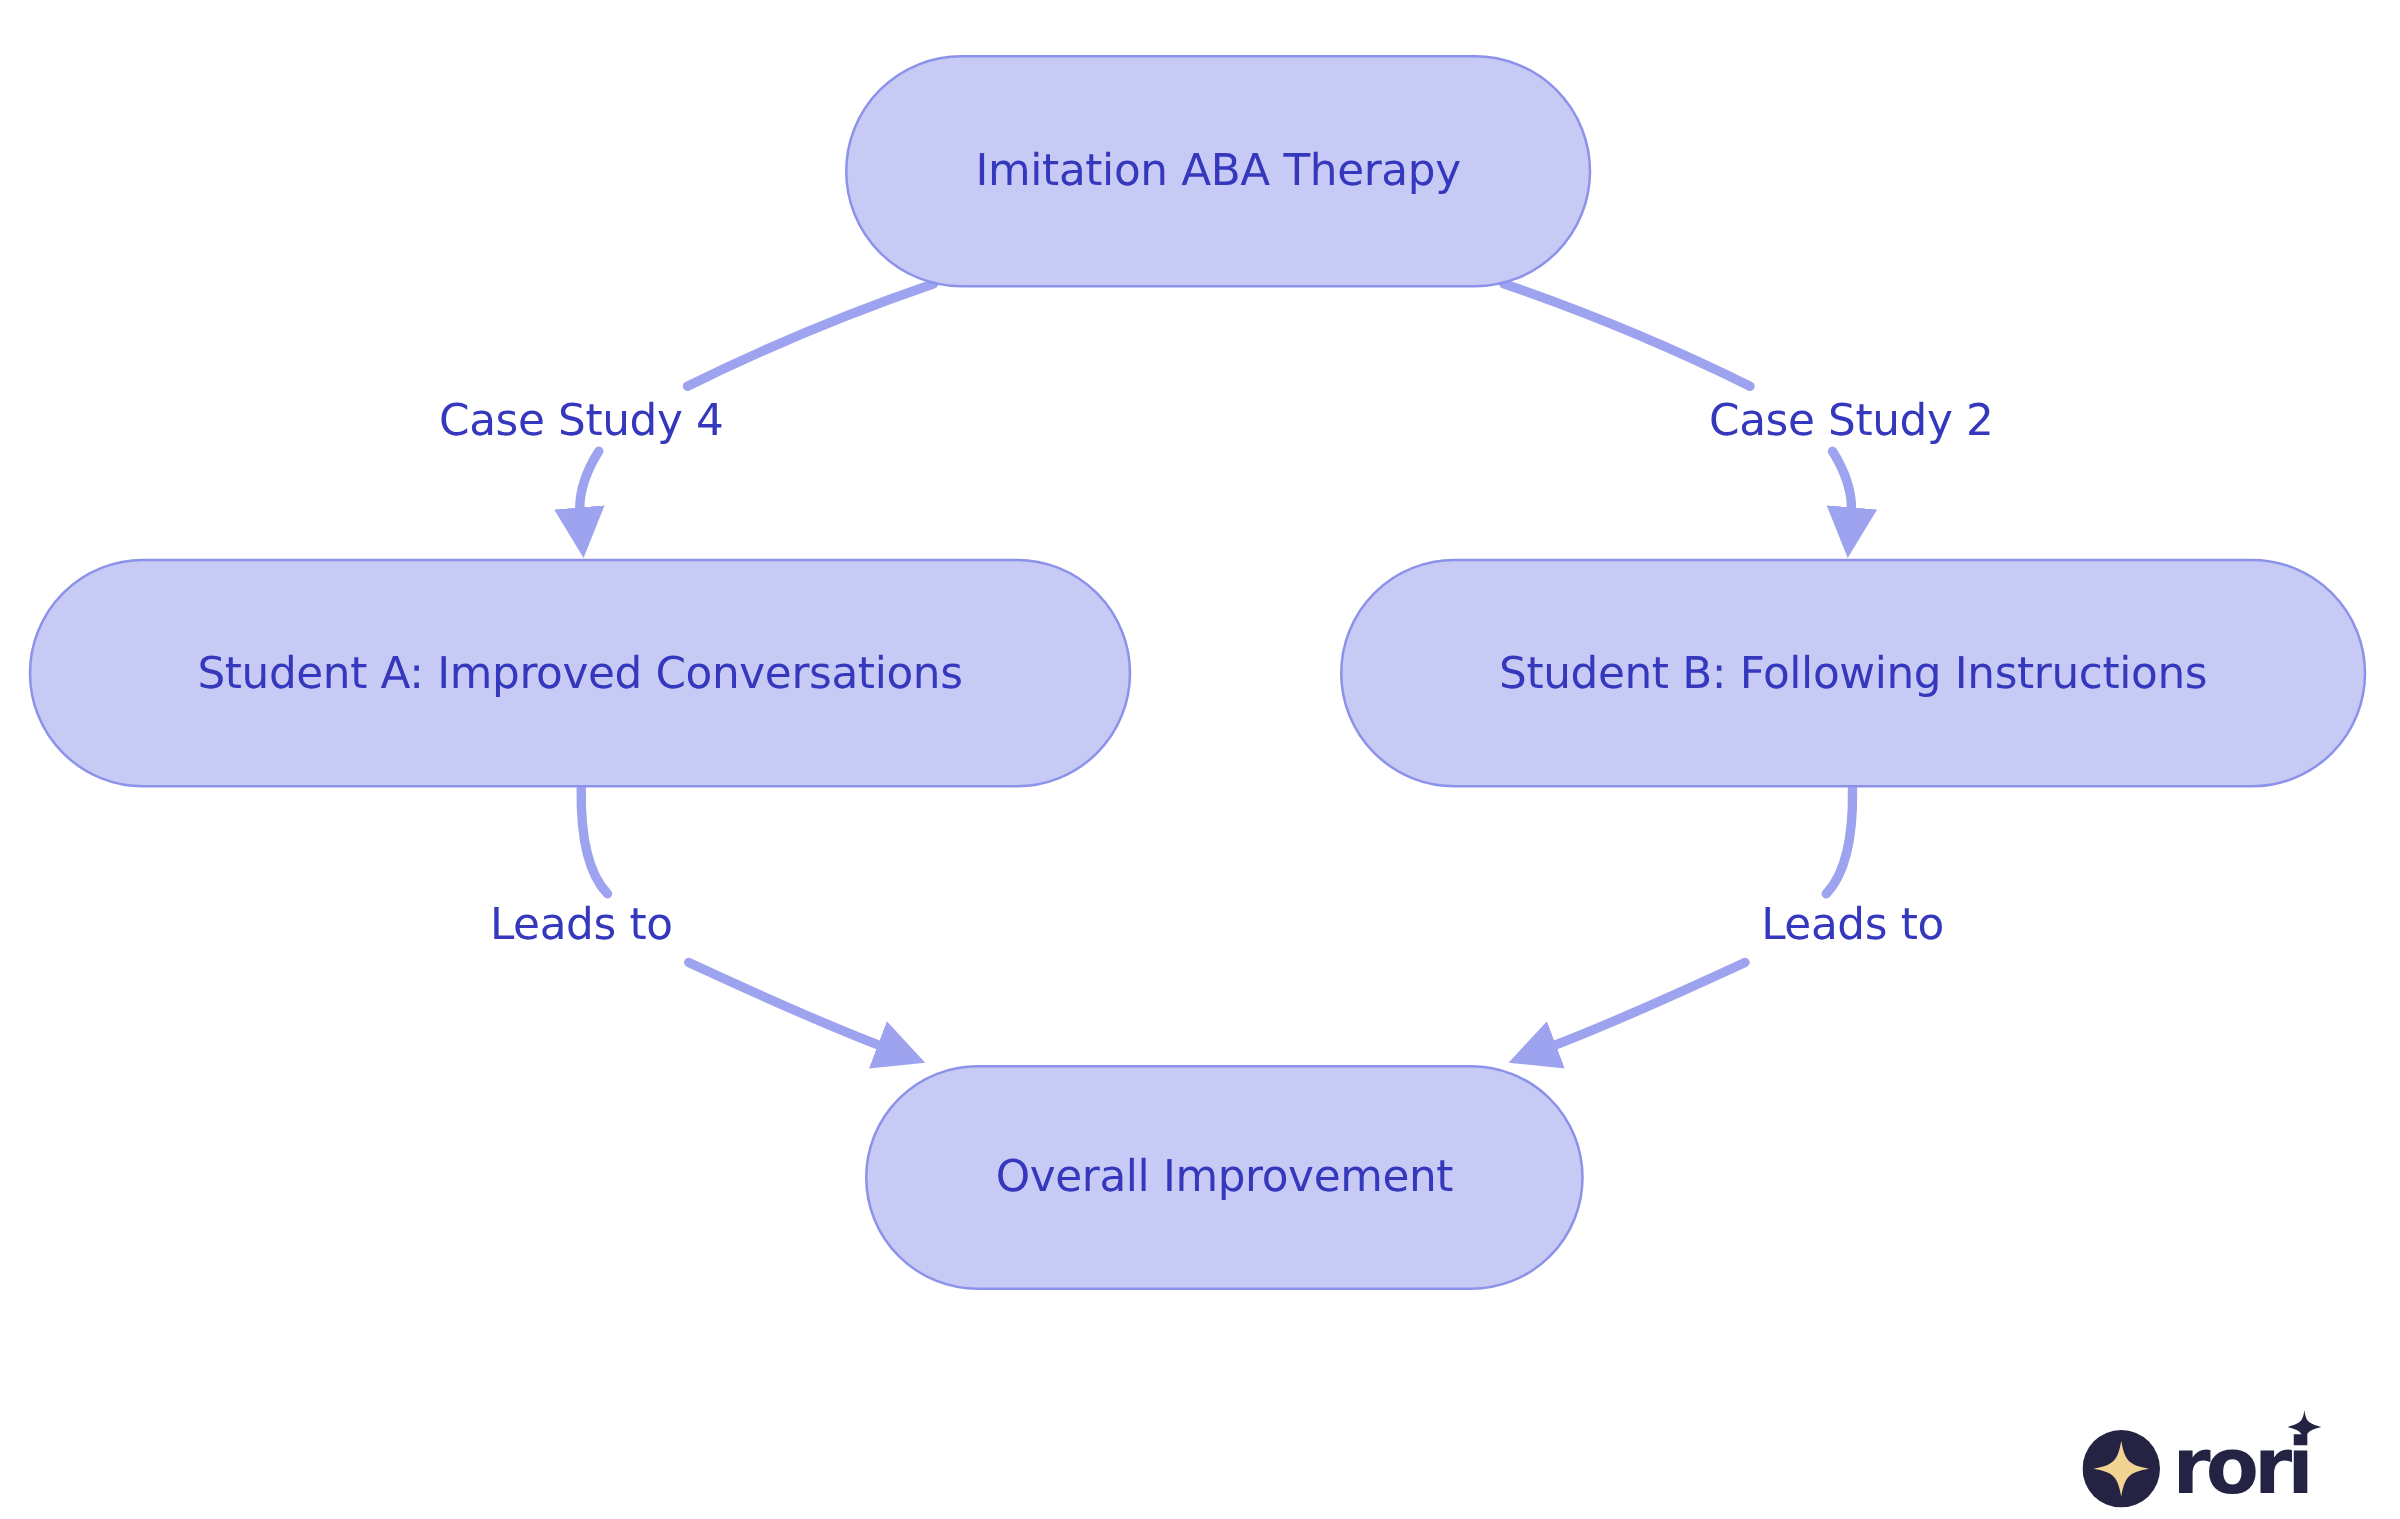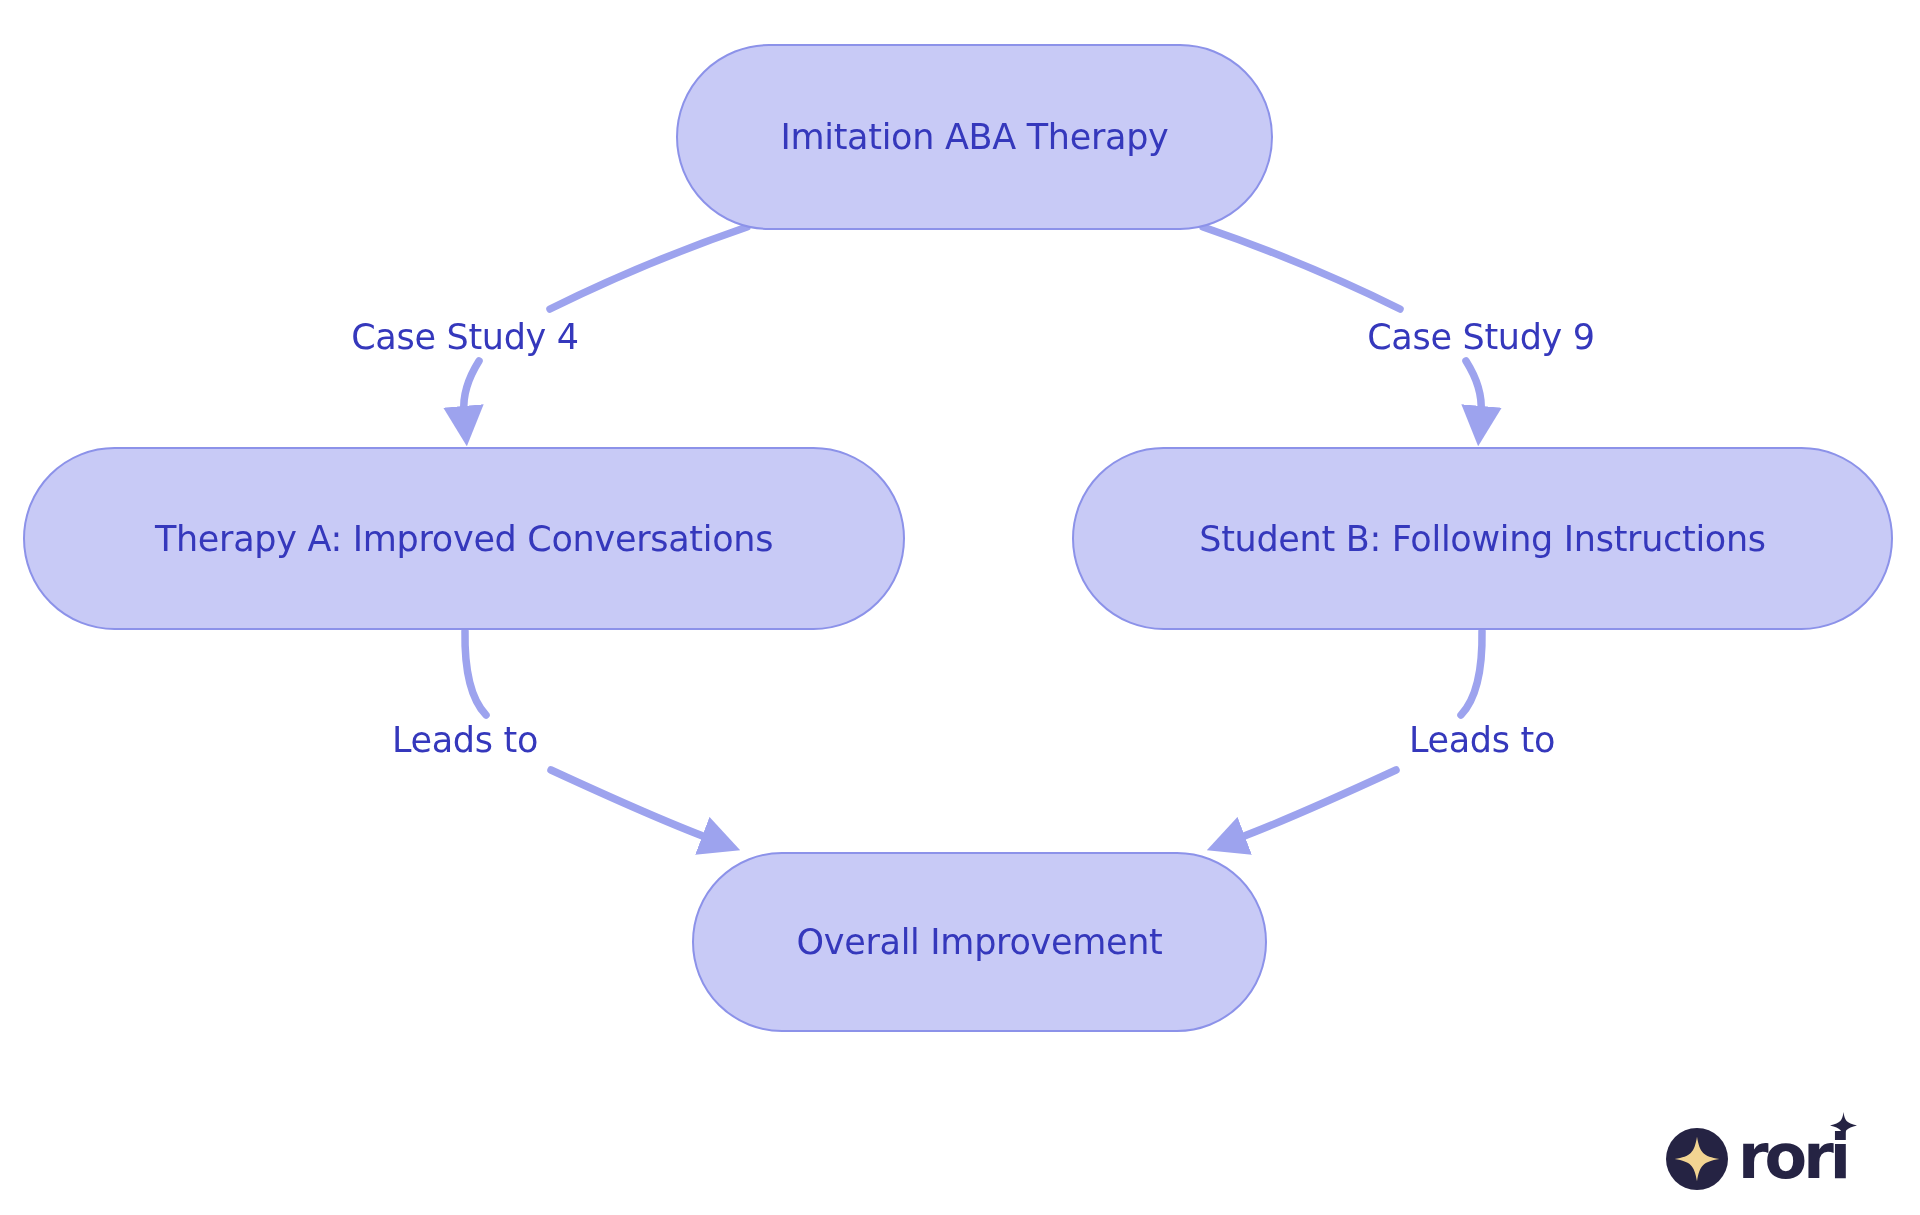--- a/index.html
+++ b/index.html
@@ -65,21 +65,21 @@
     letter-spacing:-0.3px;
     white-space:nowrap;
   }
   .lbl-case1 {left:465px; top:337px;}
   .lbl-case2 {left:1481px;top:337px;}
   .lbl-leads1{left:465px; top:740px;}
   .lbl-leads2{left:1482px;top:740px;}
   .logo{
     position:absolute;
     right:73px;
-    bottom:25px;
+    bottom:9px;
     display:flex;
     align-items:flex-start;
     gap:10px;
   }
   .logo-mark{
     width:62px;height:62px;
     display:block;
   }
   .logo-text{
     color:var(--logo-navy);
@@ -120,33 +120,33 @@
 
     <path d="M1482 631 Q1483 692 1461 715"></path>
     <path d="M1396 770 Q1292 818 1239 838" marker-end="url(#arw)"></path>
   </svg>
 
   <div class="node node-top">
     <span>Imitation ABA Therapy</span>
   </div>
 
   <div class="node node-left">
-    <span>Therapy A: Improved Conversations</span>
+    <span>Student A: Improved Conversations</span>
   </div>
 
   <div class="node node-bottom">
     <span>Overall Improvement</span>
   </div>
 
   <div class="node node-right">
     <span>Student B: Following Instructions</span>
   </div>
 
   <div class="edge-label lbl-case1">Case Study 4</div>
-  <div class="edge-label lbl-case2">Case Study 9</div>
+  <div class="edge-label lbl-case2">Case Study 2</div>
   <div class="edge-label lbl-leads1">Leads to</div>
   <div class="edge-label lbl-leads2">Leads to</div>
 
   <div class="logo">
     <svg class="logo-mark" viewBox="0 0 100 100" xmlns="http://www.w3.org/2000/svg">
       <circle cx="50" cy="50" r="50" fill="var(--logo-navy)"></circle>
       <path fill="var(--logo-gold)" d="M50 14 C54.5 40 60 45.5 86 50 C60 54.5 54.5 60 50 86 C45.5 60 40 54.5 14 50 C40 45.5 45.5 40 50 14 Z"></path>
     </svg>
     <span class="logo-text">rori</span>
     <svg class="logo-sparkle" viewBox="0 0 100 100" xmlns="http://www.w3.org/2000/svg">

